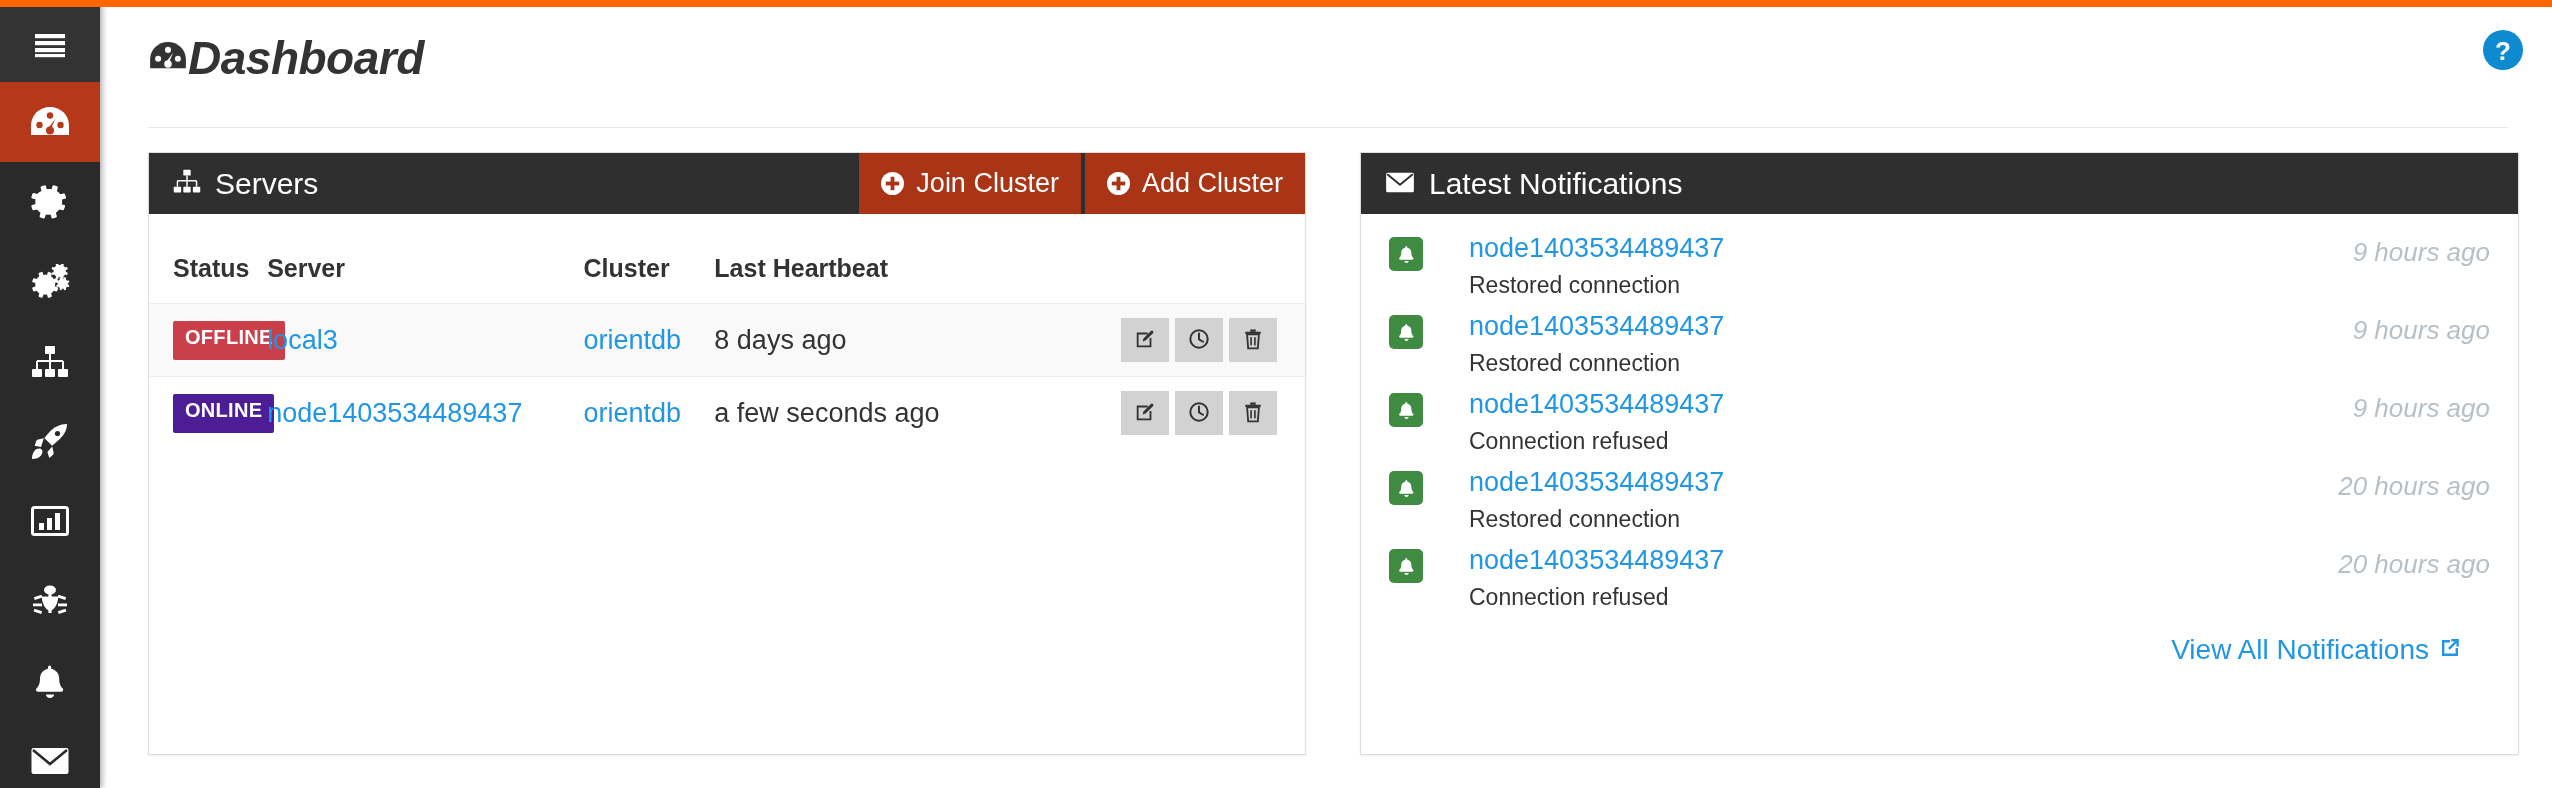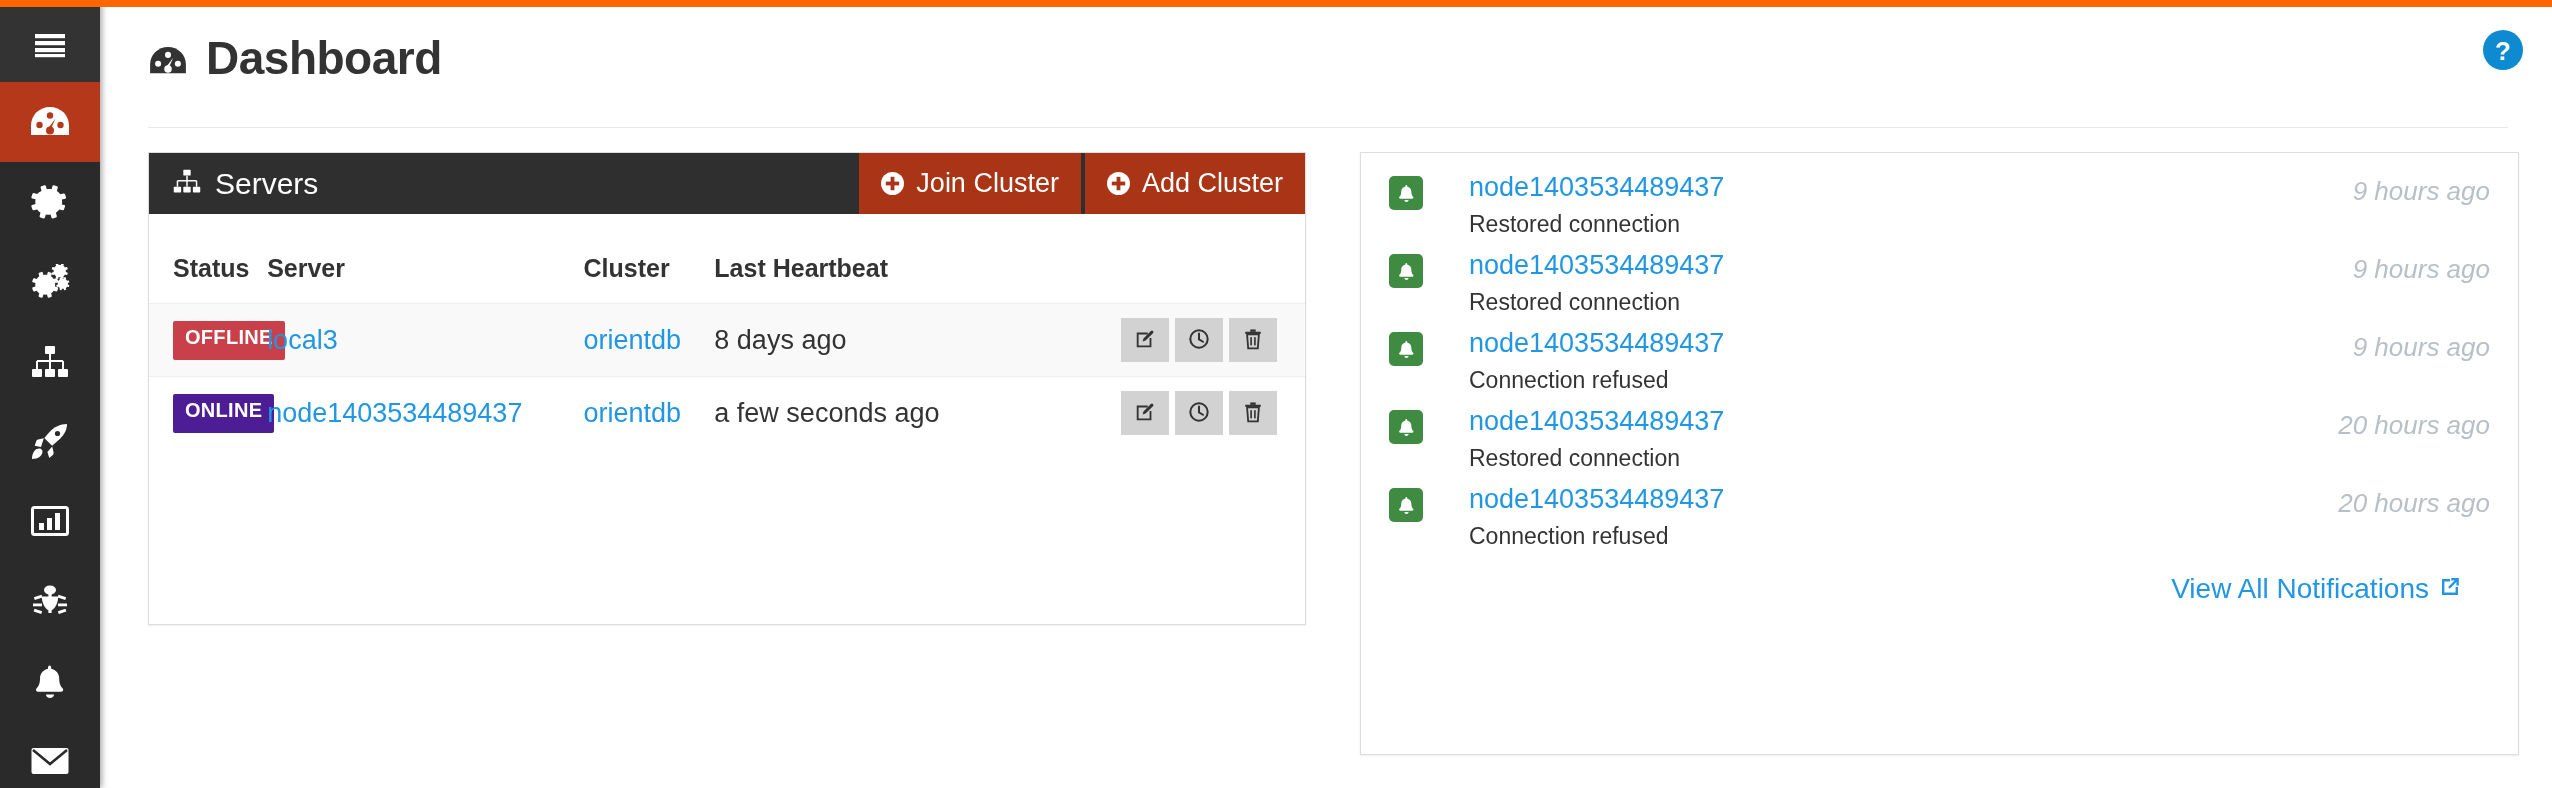--- a/index.html
+++ b/index.html
@@ -58,21 +58,21 @@
   #page-header {
     position: absolute;
     left: 100px; top: 7px;
     width: 2452px;
     height: 135px;
     background: #ffffff;
   }
   #page-title-row {
     position: absolute;
     left: 48px; top: 28px;
-    display: flex; align-items: flex-end; gap: 18px;
+    display: flex; align-items: center;  font-style: italic;
   }
   #page-title {
     font-size: 46px;
     font-weight: bold;
     color: #333333;
     letter-spacing: -0.5px;
     line-height: 1;
   }
   #title-divider {
     position: absolute;
@@ -89,21 +89,21 @@
 
   
   .panel {
     position: absolute;
     background: #ffffff;
     border: 1px solid #dddddd;
     box-shadow: 0 1px 2px rgba(0,0,0,0.07);
   }
   #servers-panel {
     left: 148px; top: 152px;
-    width: 1158px; height: 473px;
+    width: 1158px; height: 603px;
   }
   #notifications-panel {
     left: 1360px; top: 152px;
     width: 1159px; height: 603px;
   }
   .panel-head {
     position: relative;
     height: 61px;
     background: #2f2f2f;
     display: flex;
@@ -555,20 +555,31 @@
               </span>
             </button>
           </div>
         </td>
       </tr>
     </tbody>
   </table>
 </section>
 
 <section class="panel" id="notifications-panel">
+  <div class="panel-head">
+    <div class="panel-head-title">
+      <span>
+        <svg width="30" height="23" viewBox="0 0 40 30">
+          <rect x="1.5" y="2" width="37" height="26" rx="2" fill="#fff"></rect>
+          <path d="M3 4 L20 18 L37 4" fill="none" stroke="#2f2f2f" stroke-width="2.6"></path>
+        </svg>
+      </span>
+      <span>Latest Notifications</span>
+    </div>
+  </div>
 
   <div id="notifications-body">
 
     <div class="notif-row">
       <div class="notif-icon">
         <svg width="19" height="20" viewBox="0 0 36 38">
           <path fill="#fff" d="M18 36c2.2 0 4-1.6 4-3.6h-8c0 2 1.8 3.6 4 3.6zM30.6 26.2c-1.2-1.3-3.4-3.3-3.4-9.8 0-4.9-3.4-8.8-8-9.7V5.2a1.6 1.6 0 10-3.2 0v1.5c-4.6.9-8 4.8-8 9.7 0 6.5-2.2 8.5-3.4 9.8-.4.4-.6 1-.6 1.5 0 1.1.8 2 2 2h23.2c1.2 0 2-.9 2-2 0-.5-.2-1.1-.6-1.5z"></path>
         </svg>
       </div>
       <div class="notif-content">

